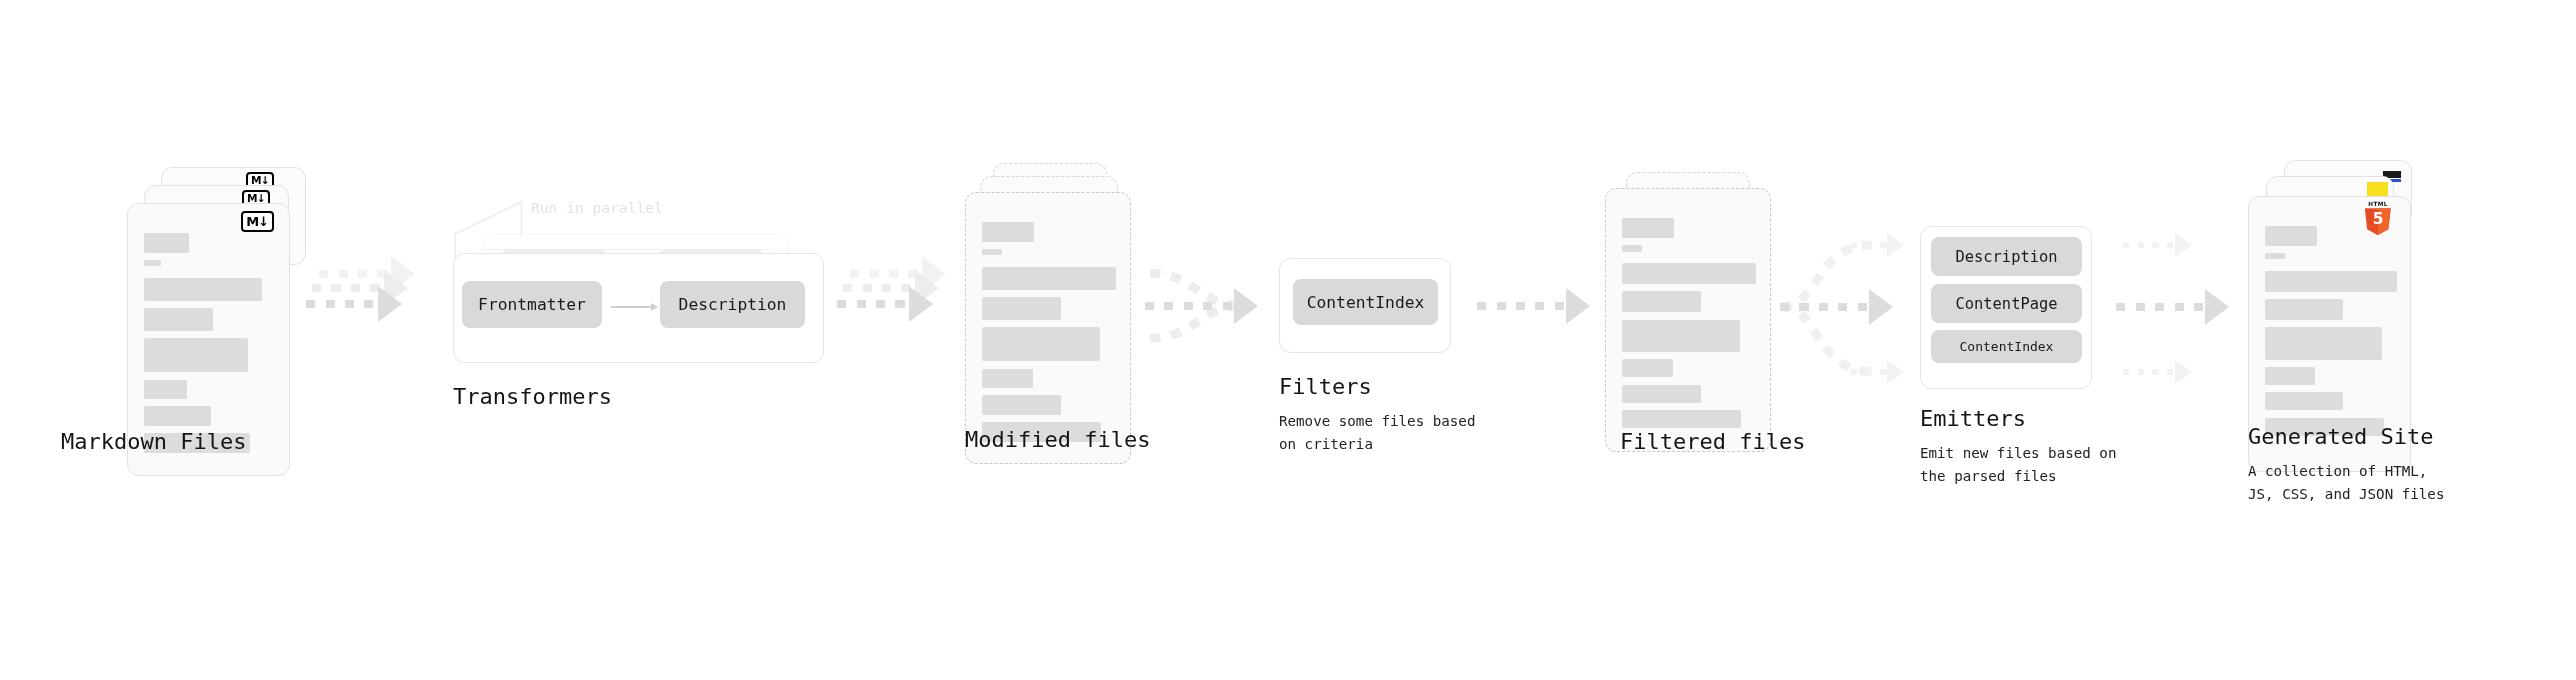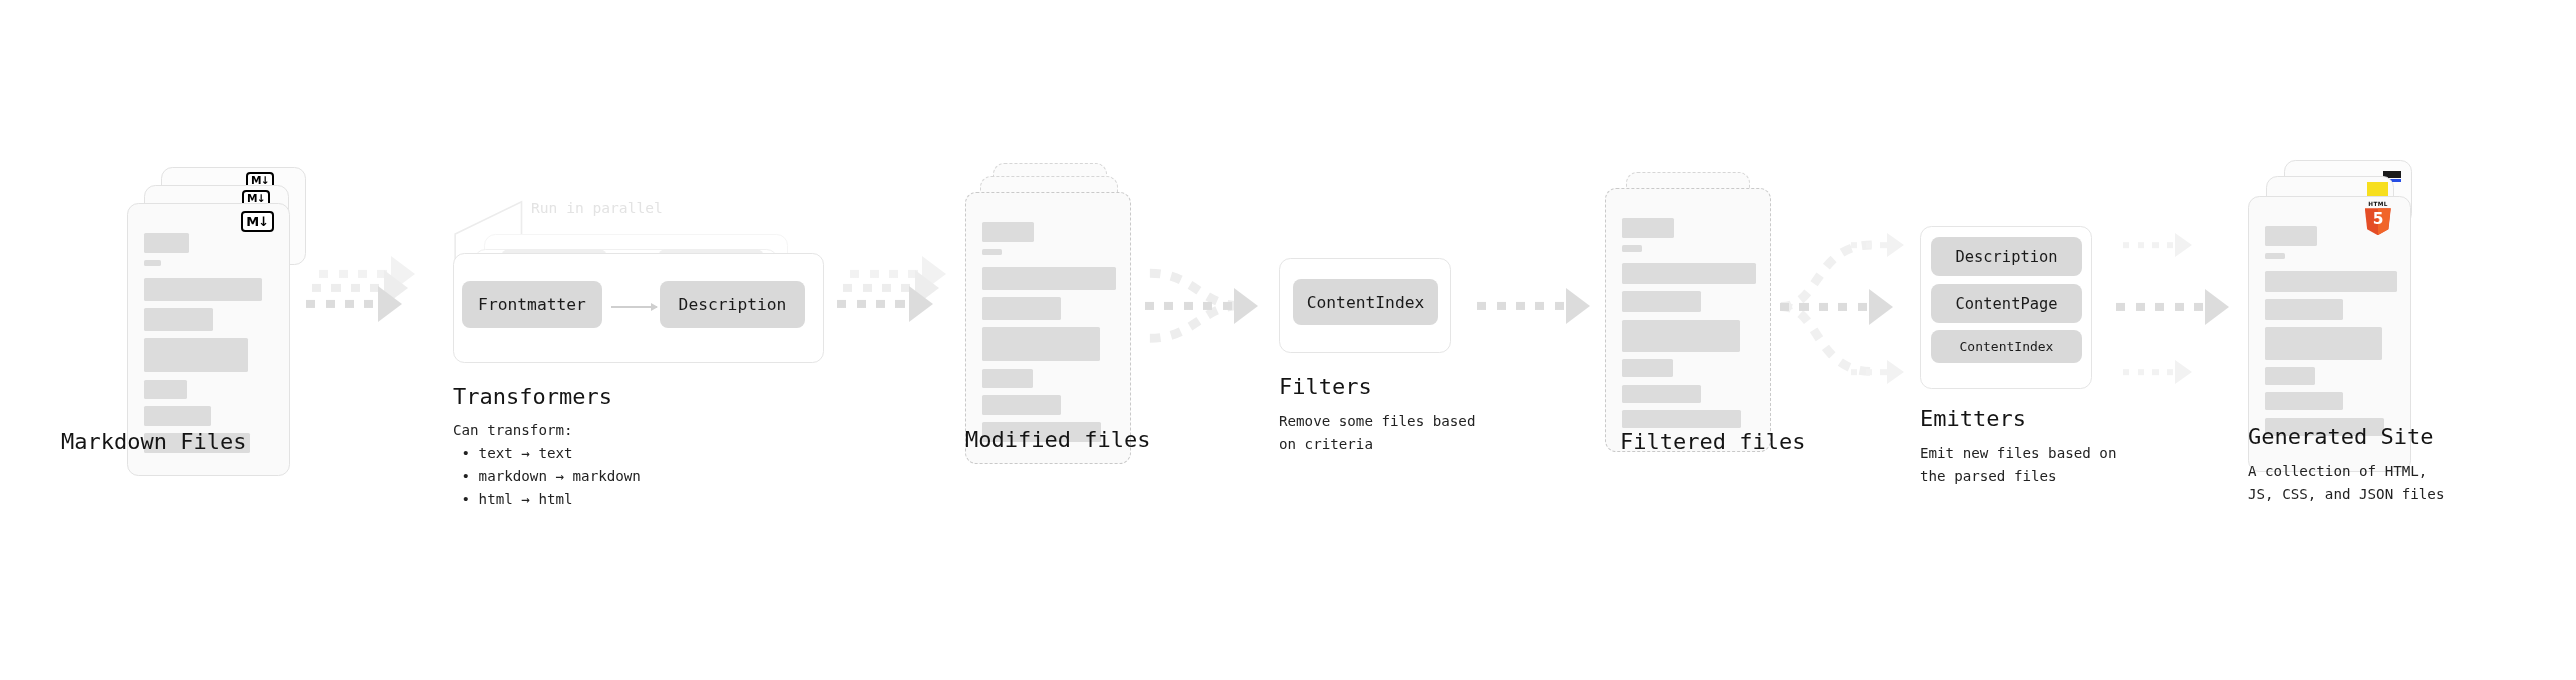--- a/index.html
+++ b/index.html
@@ -245,24 +245,20 @@
   <div class="tarrow" style="left:611px; top:306px; width:46px; color:#cfcfcf;">
     <div class="shaft"></div>
       <div class="tip"></div>
     </div>
 
   <div class="pill" style="left:660px; top:281px; width:145px; height:47px; font-size:16.3px;">
     <span>Description</span>
   </div>
 
   <div class="title" style="left:453px; top:384px;">Transformers</div>
-  <div class="subtitle" style="left:453px; top:419px;">Can transform:
- • text → text
- • markdown → markdown
- • html → html</div>
 
   <div class="arrow fainter" style="left:850px; top:274px; width:96px;">
     <div class="dots" style="width:73px;"></div>
       <div class="head" style="left:72px;"></div>
   </div>
   <div class="arrow faint" style="left:843px; top:288px; width:96px;">
     <div class="dots" style="width:73px;"></div>
       <div class="head" style="left:72px;"></div>
   </div>
   <div class="arrow strong" style="left:837px; top:304px; width:96px;">

